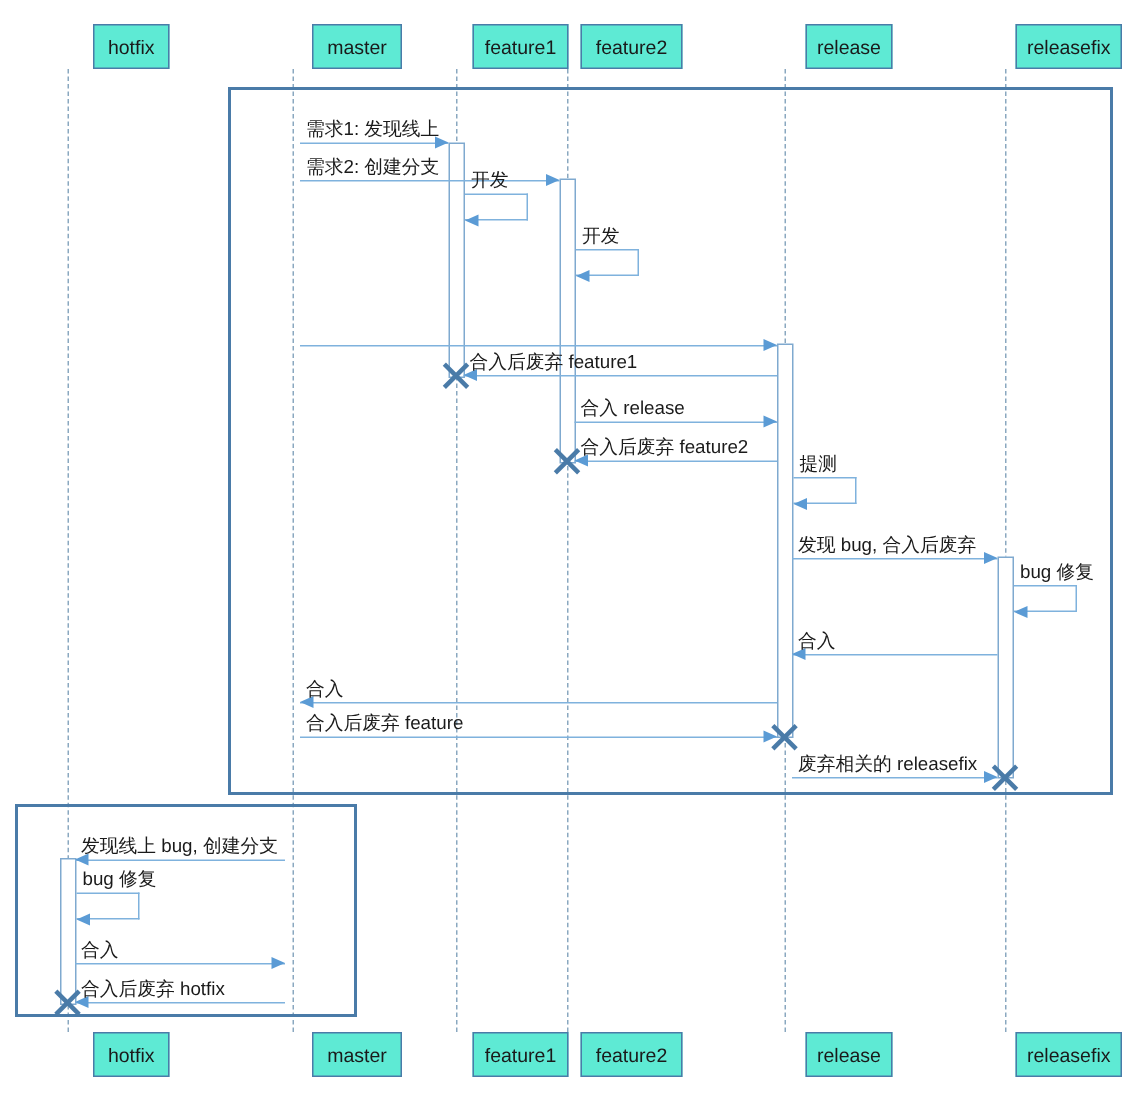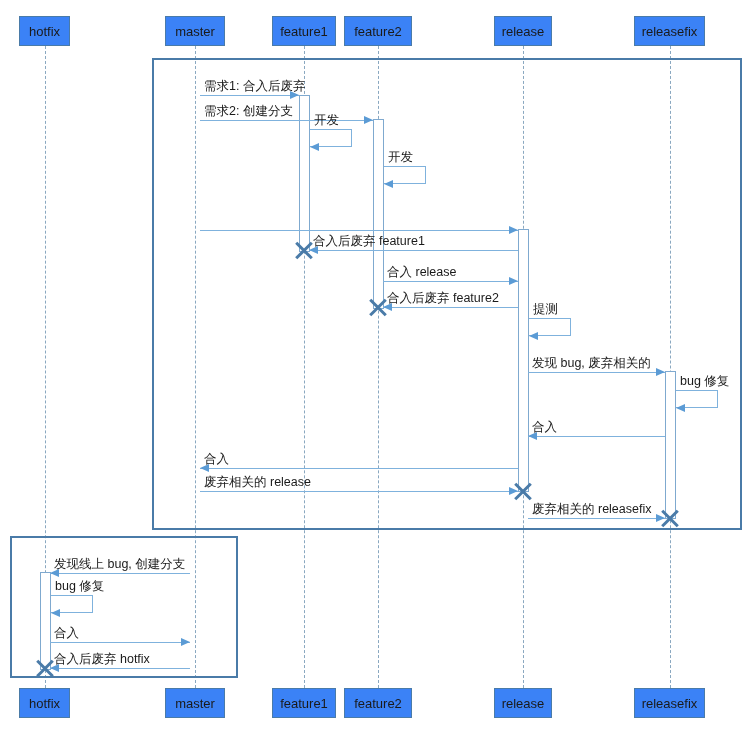--- a/index.html
+++ b/index.html
@@ -1,19 +1,19 @@
 <!DOCTYPE html>
 <html><head>
 <meta charset="utf-8">
 <style>
   html,body{margin:0;padding:0;background:#ffffff;}
   body{width:754px;height:731px;font-family:"Liberation Sans","DejaVu Sans",sans-serif;}
   #diagram{position:relative;width:754px;height:731px;overflow:hidden;}
-  .part-box{position:absolute;box-sizing:border-box;border:1px solid #4a7ba8;background:#3b82f6;
-            display:flex;align-items:center;justify-content:center;font-size:13px;color:#1a1a1a;height:30px;}
+  .part-box{position:absolute;box-sizing:border-box;border:1px solid #4a7ba8;background:#5eead4;
+            display:flex;align-items:center;justify-content:center;font-size:13px;color:#1a1a1a;height:30px;margin-left:43px;}
   .lifeline{position:absolute;width:0;border-left:1px dashed #8aa8c0;}
   .activation{position:absolute;box-sizing:border-box;width:11px;background:#ffffff;border:1px solid #7fa9cf;}
   .frag{position:absolute;box-sizing:border-box;border:2px solid #4a7ba8;background:transparent;}
   .frag-label{position:absolute;left:0;top:0;height:20px;box-sizing:border-box;
               border-right:2px solid #4a7ba8;border-bottom:2px solid #4a7ba8;
               background:#ffffff;font-weight:bold;font-size:13px;color:#1a1a1a;
               padding:1px 14px 1px 8px;white-space:nowrap;line-height:18px;}
   .msg-line{position:absolute;height:0;border-top:1px solid #7fb2dd;}
   .msg-label{position:absolute;font-size:12.5px;color:#1a1a1a;white-space:nowrap;line-height:14px;}
   .arrow{position:absolute;width:0;height:0;}
@@ -38,21 +38,21 @@
     <div class="lifeline" style="left: 670px; top: 46px; height: 642px;"></div>
     <div class="frag" style="left: 152px; top: 58px; width: 590px; height: 472px;"></div>
     <div class="frag" style="left: 10px; top: 536px; width: 228px; height: 142px;"></div>
     <div class="activation" style="left: 299px; top: 95px; height: 157px;"></div>
     <div class="activation" style="left: 373px; top: 119px; height: 190px;"></div>
     <div class="activation" style="left: 518px; top: 229px; height: 263px;"></div>
     <div class="activation" style="left: 665px; top: 371px; height: 148px;"></div>
     <div class="activation" style="left: 40px; top: 572px; height: 98px;"></div>
     <div class="msg-line" style="left: 200px; top: 95px; width: 99px;"></div>
     <div class="arrow arrow-r" style="left: 290px; top: 91px;"></div>
-    <div class="msg-label" style="left: 204px; top: 79px;">需求1: 合入后废弃</div>
+    <div class="msg-label" style="left: 204px; top: 79px;">需求1: 发现线上</div>
     <div class="msg-line" style="left: 200px; top: 120px; width: 173px;"></div>
     <div class="arrow arrow-r" style="left: 364px; top: 116px;"></div>
     <div class="msg-label" style="left: 204px; top: 104px;">需求2: 创建分支</div>
     <div class="selfmsg" style="left: 310px; top: 129px; width: 42px; height: 18px; border-top: 1px solid rgb(127, 178, 221); border-right: 1px solid rgb(127, 178, 221); border-bottom: 1px solid rgb(127, 178, 221);"></div>
     <div class="arrow arrow-l" style="left: 310px; top: 143px;"></div>
     <div class="msg-label" style="left: 314px; top: 113px;">开发</div>
     <div class="selfmsg" style="left: 384px; top: 166px; width: 42px; height: 18px; border-top: 1px solid rgb(127, 178, 221); border-right: 1px solid rgb(127, 178, 221); border-bottom: 1px solid rgb(127, 178, 221);"></div>
     <div class="arrow arrow-l" style="left: 384px; top: 180px;"></div>
     <div class="msg-label" style="left: 388px; top: 150px;">开发</div>
     <div class="msg-line" style="left: 200px; top: 230px; width: 318px;"></div>
@@ -64,33 +64,33 @@
     <div class="arrow arrow-r" style="left: 509px; top: 277px;"></div>
     <div class="msg-label" style="left: 387px; top: 265px;">合入 release</div>
     <div class="msg-line" style="left: 383px; top: 307px; width: 135px;"></div>
     <div class="arrow arrow-l" style="left: 383px; top: 303px;"></div>
     <div class="msg-label" style="left: 387px; top: 291px; text-align: right;">合入后废弃 feature2</div>
     <div class="selfmsg" style="left: 529px; top: 318px; width: 42px; height: 18px; border-top: 1px solid rgb(127, 178, 221); border-right: 1px solid rgb(127, 178, 221); border-bottom: 1px solid rgb(127, 178, 221);"></div>
     <div class="arrow arrow-l" style="left: 529px; top: 332px;"></div>
     <div class="msg-label" style="left: 533px; top: 302px;">提测</div>
     <div class="msg-line" style="left: 528px; top: 372px; width: 137px;"></div>
     <div class="arrow arrow-r" style="left: 656px; top: 368px;"></div>
-    <div class="msg-label" style="left: 532px; top: 356px;">发现 bug, 废弃相关的</div>
+    <div class="msg-label" style="left: 532px; top: 356px;">发现 bug, 合入后废弃</div>
     <div class="selfmsg" style="left: 676px; top: 390px; width: 42px; height: 18px; border-top: 1px solid rgb(127, 178, 221); border-right: 1px solid rgb(127, 178, 221); border-bottom: 1px solid rgb(127, 178, 221);"></div>
     <div class="arrow arrow-l" style="left: 676px; top: 404px;"></div>
     <div class="msg-label" style="left: 680px; top: 374px;">bug 修复</div>
     <div class="msg-line" style="left: 528px; top: 436px; width: 137px;"></div>
     <div class="arrow arrow-l" style="left: 528px; top: 432px;"></div>
     <div class="msg-label" style="left: 532px; top: 420px;">合入</div>
     <div class="msg-line" style="left: 200px; top: 468px; width: 318px;"></div>
     <div class="arrow arrow-l" style="left: 200px; top: 464px;"></div>
     <div class="msg-label" style="left: 204px; top: 452px;">合入</div>
     <div class="msg-line" style="left: 200px; top: 491px; width: 318px;"></div>
     <div class="arrow arrow-r" style="left: 509px; top: 487px;"></div>
-    <div class="msg-label" style="left: 204px; top: 475px;">废弃相关的 release</div>
+    <div class="msg-label" style="left: 204px; top: 475px;">合入后废弃 feature</div>
     <div class="msg-line" style="left: 528px; top: 518px; width: 137px;"></div>
     <div class="arrow arrow-r" style="left: 656px; top: 514px;"></div>
     <div class="msg-label" style="left: 532px; top: 502px;">废弃相关的 releasefix</div>
     <div class="msg-line" style="left: 50px; top: 573px; width: 140px;"></div>
     <div class="arrow arrow-l" style="left: 50px; top: 569px;"></div>
     <div class="msg-label" style="left: 54px; top: 557px;">发现线上 bug, 创建分支</div>
     <div class="selfmsg" style="left: 51px; top: 595px; width: 42px; height: 18px; border-top: 1px solid rgb(127, 178, 221); border-right: 1px solid rgb(127, 178, 221); border-bottom: 1px solid rgb(127, 178, 221);"></div>
     <div class="arrow arrow-l" style="left: 51px; top: 609px;"></div>
     <div class="msg-label" style="left: 55px; top: 579px;">bug 修复</div>
     <div class="msg-line" style="left: 50px; top: 642px; width: 140px;"></div>

